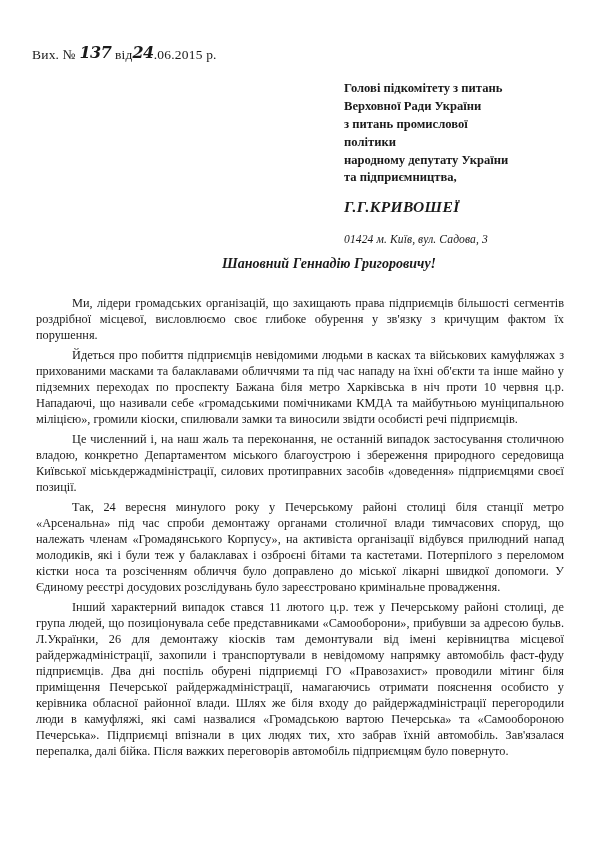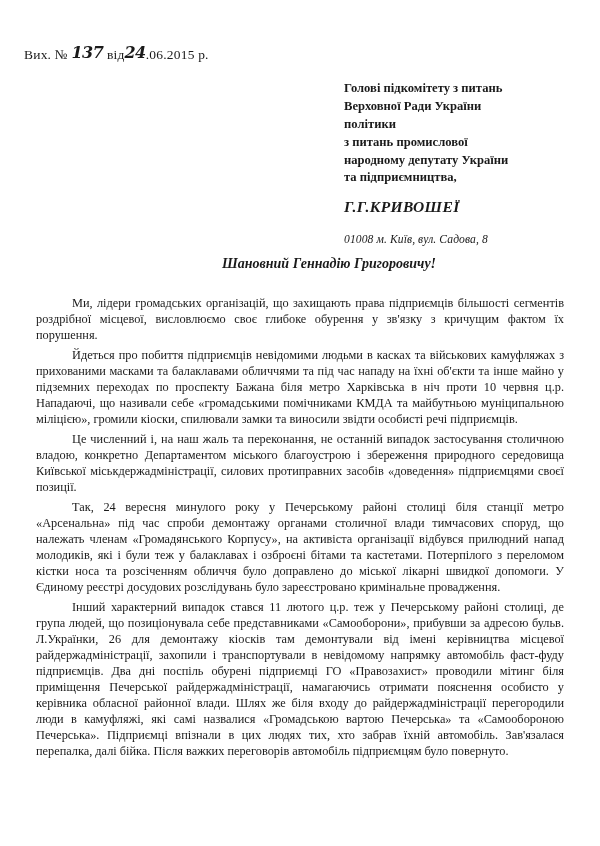--- a/index.html
+++ b/index.html
@@ -19,21 +19,21 @@
     position: relative;
     width: 600px;
     height: 846px;
     padding: 0;
     box-sizing: border-box;
   }
 
   
   .outgoing-line {
     position: absolute;
-    left: 24px;
+    left: 32px;
     top: 44px;
     font-size: 13.5px;
     letter-spacing: 0.2px;
     white-space: nowrap;
   }
   .handwritten {
     font-family: "DejaVu Serif", serif;
     font-style: italic;
     font-weight: bold;
     font-size: 16px;
@@ -102,26 +102,26 @@
 
   <div class="outgoing-line">
     <span>Вих. №</span>
     <span class="handwritten">137</span>
     <span>від</span><span class="handwritten">24</span><span>.06.2015 р.</span>
   </div>
 
   <div class="addressee">
     <div>Голові підкомітету з питань</div>
     <div>Верховної Ради України</div>
+    <div>з питань промислової</div>
     <div>політики</div>
-    <div>з питань промислової</div>
     <div>народному депутату України</div>
     <div>та підприємництва,</div>
     <div class="name">Г.Г.КРИВОШЕЇ</div>
-    <div class="addr">01008 м. Київ, вул. Садова, 8</div>
+    <div class="addr">01424 м. Київ, вул. Садова, 3</div>
   </div>
 
   <div class="salutation">Шановний Геннадію Григоровичу!</div>
 
   <div class="body-text">
     <p>Ми, лідери громадських організацій, що захищають права підприємців більшості сегментів роздрібної місцевої, висловлюємо своє глибоке обурення у зв'язку з кричущим фактом їх порушення.</p>
     <p>Йдеться про побиття підприємців невідомими людьми в касках та військових камуфляжах з прихованими масками та балаклавами обличчями та під час нападу на їхні об'єкти та інше майно у підземних переходах по проспекту Бажана біля метро Харківська в ніч проти 10 червня ц.р. Нападаючі, що називали себе «громадськими помічниками КМДА та майбутньою муніципальною міліцією», громили кіоски, спилювали замки та виносили звідти особисті речі підприємців.</p>
     <p>Це численний і, на наш жаль та переконання, не останній випадок застосування столичною владою, конкретно Департаментом міського благоустрою і збереження природного середовища Київської міськдержадміністрації, силових протиправних засобів «доведення» підприємцями своєї позиції.</p>
     <p>Так, 24 вересня минулого року у Печерському районі столиці біля станції метро «Арсенальна» під час спроби демонтажу органами столичної влади тимчасових споруд, що належать членам «Громадянського Корпусу», на активіста організації відбувся прилюдний напад молодиків, які і були теж у балаклавах і озброєні бітами та кастетами. Потерпілого з переломом кістки носа та розсіченням обличчя було доправлено до міської лікарні швидкої допомоги. У Єдиному реєстрі досудових розслідувань було зареєстровано кримінальне провадження.</p>
     <p>Інший характерний випадок стався 11 лютого ц.р. теж у Печерському районі столиці, де група людей, що позиціонувала себе представниками «Самооборони», прибувши за адресою бульв. Л.Українки, 26 для демонтажу кіосків там демонтували від імені керівництва місцевої райдержадміністрації, захопили і транспортували в невідомому напрямку автомобіль фаст-фуду підприємців. Два дні поспіль обурені підприємці ГО «Правозахист» проводили мітинг біля приміщення Печерської райдержадміністрації, намагаючись отримати пояснення особисто у керівника обласної районної влади. Шлях же біля входу до райдержадміністрації перегородили люди в камуфляжі, які самі назвалися «Громадською вартою Печерська» та «Самообороною Печерська». Підприємці впізнали в цих людях тих, хто забрав їхній автомобіль. Зав'язалася перепалка, далі бійка. Після важких переговорів автомобіль підприємцям було повернуто.</p>

